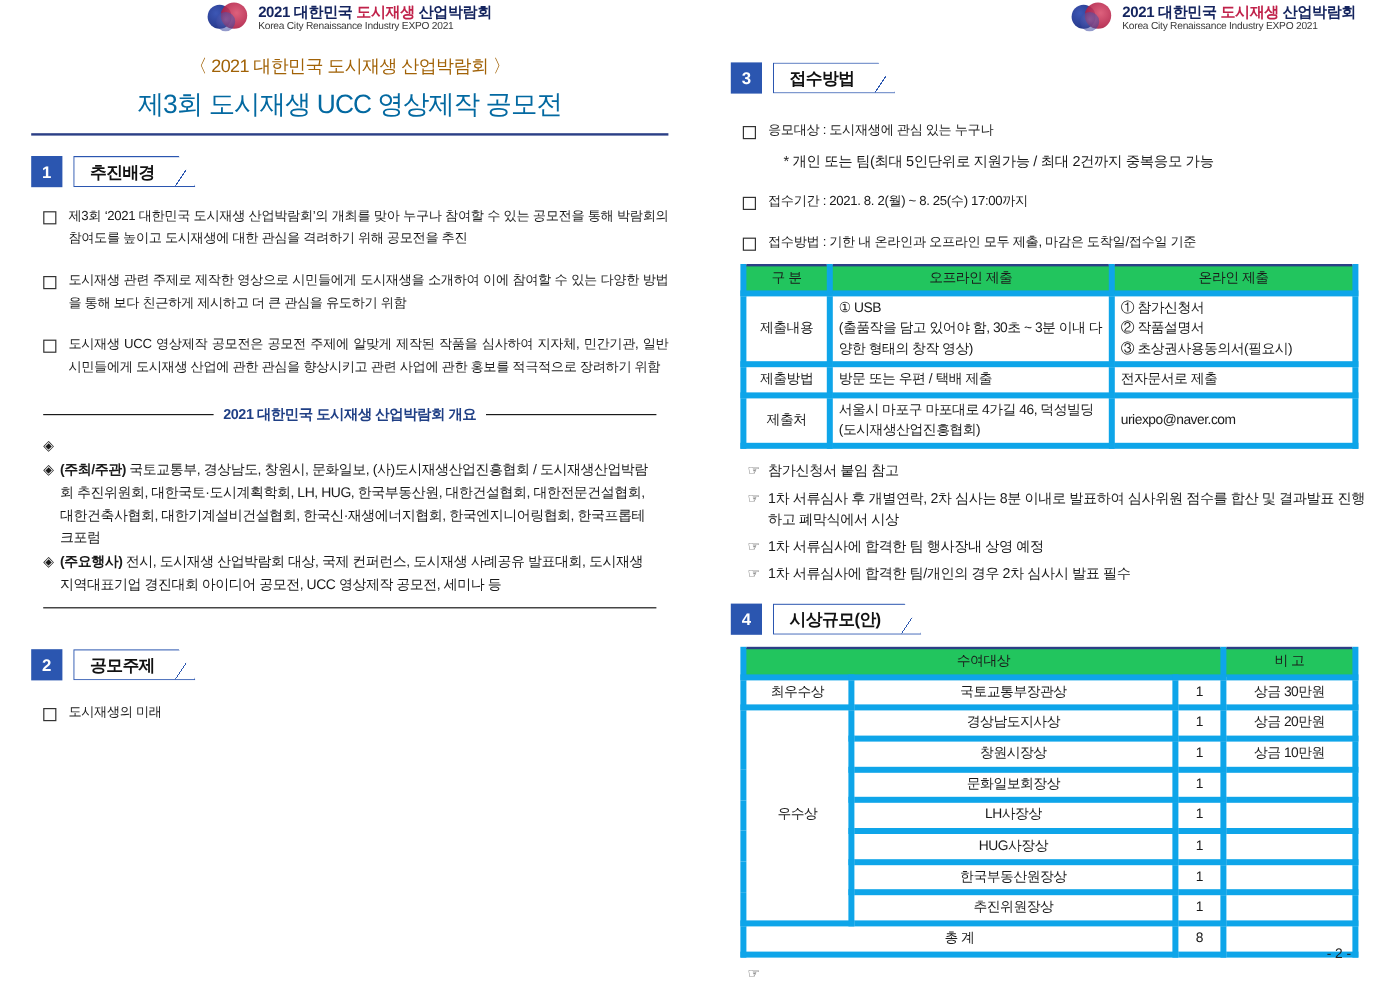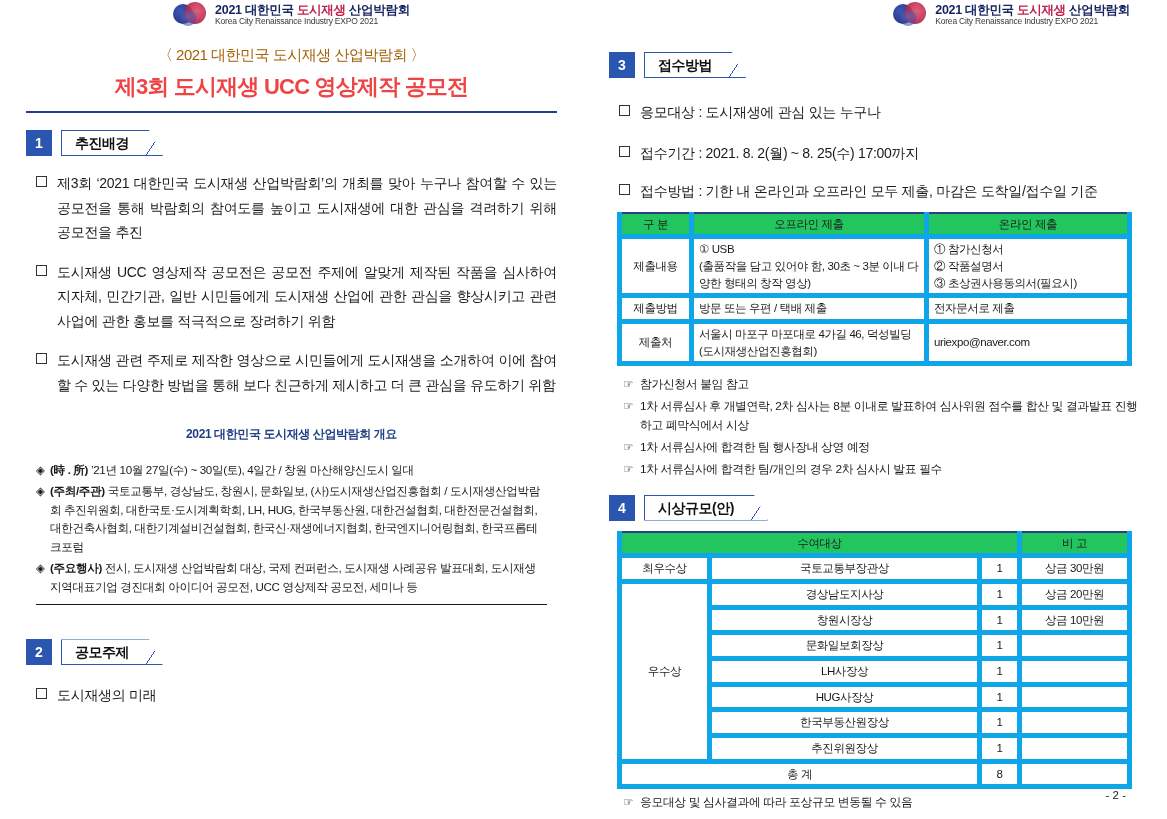--- a/index.html
+++ b/index.html
@@ -63,22 +63,22 @@
   .doc-subtitle {
     text-align: center;
     font-size: 15px;
     color: #a16207;
     margin-top: 16px;
     letter-spacing: -0.5px;
   }
   .doc-title {
     text-align: center;
     font-size: 22px;
-    font-weight: bold;
-    color: #ef4444;
+    font-weight: normal;
+    color: #0369a1;
     margin-top: 7px;
     letter-spacing: -0.8px;
   }
   .title-rule {
     border: none;
     border-top: 2px solid #2b3f86;
     margin: 9px 0 0 0;
   }
 
   
@@ -120,21 +120,21 @@
     height: 26px; line-height: 26px;
     font-size: 14px; font-weight: bold; color: #111;
     letter-spacing: -0.5px;
     white-space: nowrap;
   }
 
   
   .blk {
     display: flex;
     margin-top: 15px;
-    font-size: 14px;
+    font-size: 11px;
     line-height: 1.75;
     letter-spacing: -0.3px;
   }
   .chk {
     width: 11px; height: 11px;
     border: 1px solid #333;
     flex: none;
     margin: 5px 10px 0 10px;
   }
   .blk p { margin: 0; text-align: justify; }
@@ -142,21 +142,20 @@
   .note-line {
     margin: 7px 0 0 44px;
     font-size: 12px;
     letter-spacing: -0.3px;
   }
 
   
   .ov-rule-wrap {
     display: flex; align-items: center; gap: 8px;
     margin: 20px 10px 0 10px;
-    flex-direction: column;
   }
   .ov-rule { flex: 1; border-top: 1px solid #1a1a1a; }
   .ov-cap {
     font-size: 12px; font-weight: bold; color: #1f3f85; letter-spacing: -0.4px;
     white-space: nowrap;
   }
   .ov-body {
     margin: 0 10px;
     border-bottom: 1px solid #1a1a1a;
     padding: 7px 0 8px 0;
@@ -244,36 +243,35 @@
         <div class="txt">추진배경</div>
       </div>
     </div>
 
     <div class="blk">
       <div class="chk"></div>
       <p>제3회 ‘2021 대한민국  도시재생  산업박람회’의 개최를 맞아 누구나 참여할 수 있는 공모전을 통해 박람회의 참여도를 높이고 도시재생에 대한 관심을 격려하기 위해 공모전을 추진</p>
     </div>
     <div class="blk">
       <div class="chk"></div>
+      <p>도시재생 관련 주제로 제작한 영상으로 시민들에게 도시재생을 소개하여 이에 참여할 수 있는 다양한 방법을 통해 보다 친근하게 제시하고 더 큰 관심을 유도하기 위함</p>
+    </div>
+    <div class="blk">
+      <div class="chk"></div>
       <p>도시재생 UCC 영상제작 공모전은 공모전 주제에 알맞게 제작된 작품을 심사하여 지자체, 민간기관, 일반 시민들에게 도시재생 산업에 관한 관심을 향상시키고 관련 사업에 관한 홍보를 적극적으로 장려하기 위함</p>
-    </div>
-    <div class="blk">
-      <div class="chk"></div>
-      <p>도시재생 관련 주제로 제작한 영상으로 시민들에게 도시재생을 소개하여 이에 참여할 수 있는 다양한 방법을 통해 보다 친근하게 제시하고 더 큰 관심을 유도하기 위함</p>
     </div>
 
     <div class="ov-rule-wrap">
       <div class="ov-rule"></div>
       <div class="ov-cap">2021 대한민국 도시재생 산업박람회 개요</div>
       <div class="ov-rule"></div>
     </div>
     <div class="ov-body">
       <div class="ov-item">
         <span class="ov-dia">◈</span>
-        <p><span class="bold">(時 . 所)</span><span> ’21년 10월 27일(수) ~ 30일(토), 4일간 / 창원 마산해양신도시  일대</span></p>
       </div>
       <div class="ov-item">
         <span class="ov-dia">◈</span>
         <p><span class="bold">(주최/주관)</span><span> 국토교통부, 경상남도, 창원시, 문화일보, (사)도시재생산업진흥협회 / 도시재생산업박람회 추진위원회, 대한국토·도시계획학회, LH, HUG, 한국부동산원, 대한건설협회, 대한전문건설협회, 대한건축사협회, 대한기계설비건설협회, 한국신·재생에너지협회, 한국엔지니어링협회, 한국프롭테크포럼</span></p>
       </div>
       <div class="ov-item">
         <span class="ov-dia">◈</span>
         <p><span class="bold">(주요행사)</span><span> 전시, 도시재생 산업박람회 대상, 국제 컨퍼런스, 도시재생 사례공유 발표대회, 도시재생 지역대표기업 경진대회 아이디어 공모전, UCC 영상제작 공모전, 세미나 등</span></p>
       </div>
     </div>
@@ -314,20 +312,21 @@
       <div class="sec-title-box">
         <div class="frame"></div>
         <div class="txt">접수방법</div>
       </div>
     </div>
 
     <div class="blk" style="margin-top:22px">
       <div class="chk"></div>
       <p>응모대상 :  도시재생에  관심 있는  누구나</p>
     </div>
+    <div class="note-line">* 개인 또는 팀(최대 5인단위로 지원가능 / 최대 2건까지 중복응모 가능</div>
 
     <div class="blk" style="margin-top:16px">
       <div class="chk"></div>
       <p>접수기간 :  2021. 8. 2(월) ~ 8. 25(수) 17:00까지</p>
     </div>
 
     <div class="blk" style="margin-top:14px">
       <div class="chk"></div>
       <p>접수방법 :  기한 내 온라인과 오프라인 모두 제출, 마감은 도착일/접수일 기준</p>
     </div>
@@ -459,19 +458,18 @@
             <td class="c">8</td>
             <td class="c"></td>
           </tr>
         </tbody>
       </table>
     </div>
 
     <div class="bullets" style="margin-top:2px">
       <div class="bl">
         <span class="mk">☞</span>
-        <p>응모대상 및 심사결과에 따라 포상규모 변동될 수 있음</p>
       </div>
     </div>
 
     <div class="page-num">- 2 -</div>
   </div>
 </div>
 
 </body></html>

